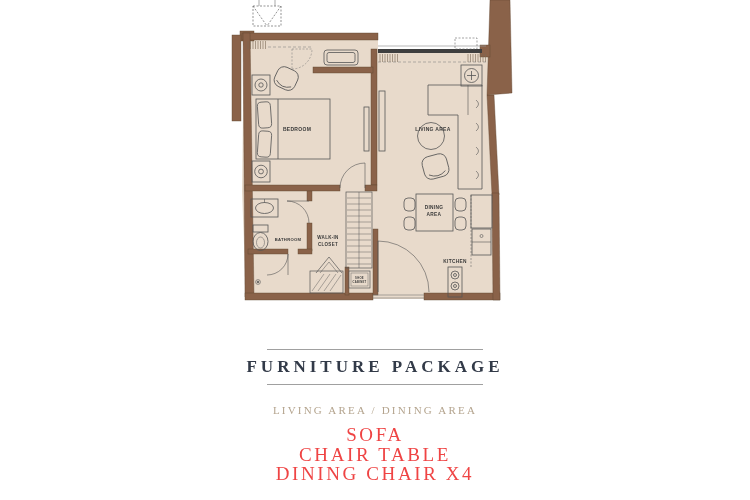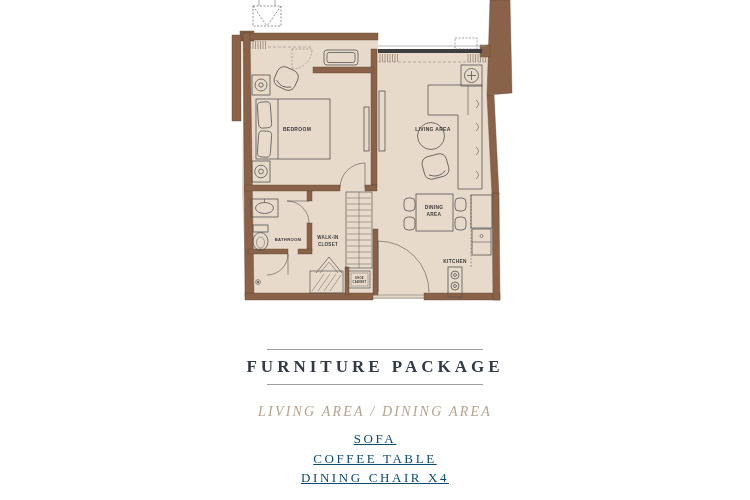--- a/index.html
+++ b/index.html
@@ -10,25 +10,25 @@
   .plan-wrap{position:absolute;left:228px;top:0;width:287px;height:305px;}
   .plan-wrap svg{display:block;}
 
   .package{position:absolute;left:0;top:349px;width:750px;text-align:center;}
   .rule{width:216px;height:1px;background:#a0a0a0;margin:0 auto;}
   .pkg-title{
     margin:7px 0 7px 0;font-size:17px;font-weight:bold;color:#323a48;
     letter-spacing:4px;font-family:"Liberation Serif", serif;
   }
   .pkg-subtitle{
-    margin-top:19px;font-size:14px;color:#b4a48e;letter-spacing:2.2px;font-style:italic;
+    margin-top:19px;font-size:11px;color:#b4a48e;letter-spacing:2.2px;
   }
   .pkg-items{list-style:none;margin:9px 0 0 0;padding:0;}
   .pkg-items li{
-    font-size:13px;color:#0c4a6e;letter-spacing:2.6px;line-height:19.5px;text-decoration:underline;
+    font-size:19px;color:#ef4444;letter-spacing:2.6px;line-height:19.5px;
   }
 
   
   text.room-label{
     font-family:"Liberation Sans", sans-serif;font-weight:bold;
     fill:#3a3a3a;text-anchor:middle;letter-spacing:0.3px;
   }
 </style>
 </head>
 <body>
@@ -232,16 +232,16 @@
 </svg>
 </div>
 
 <div class="package">
   <div class="rule"></div>
   <h1 class="pkg-title">FURNITURE PACKAGE</h1>
   <div class="rule"></div>
   <div class="pkg-subtitle">LIVING AREA / DINING AREA</div>
   <ul class="pkg-items">
     <li>SOFA</li>
-    <li>COFFEE TABLE</li>
+    <li>CHAIR TABLE</li>
     <li>DINING CHAIR X4</li>
   </ul>
 </div>
 
 </body></html>

